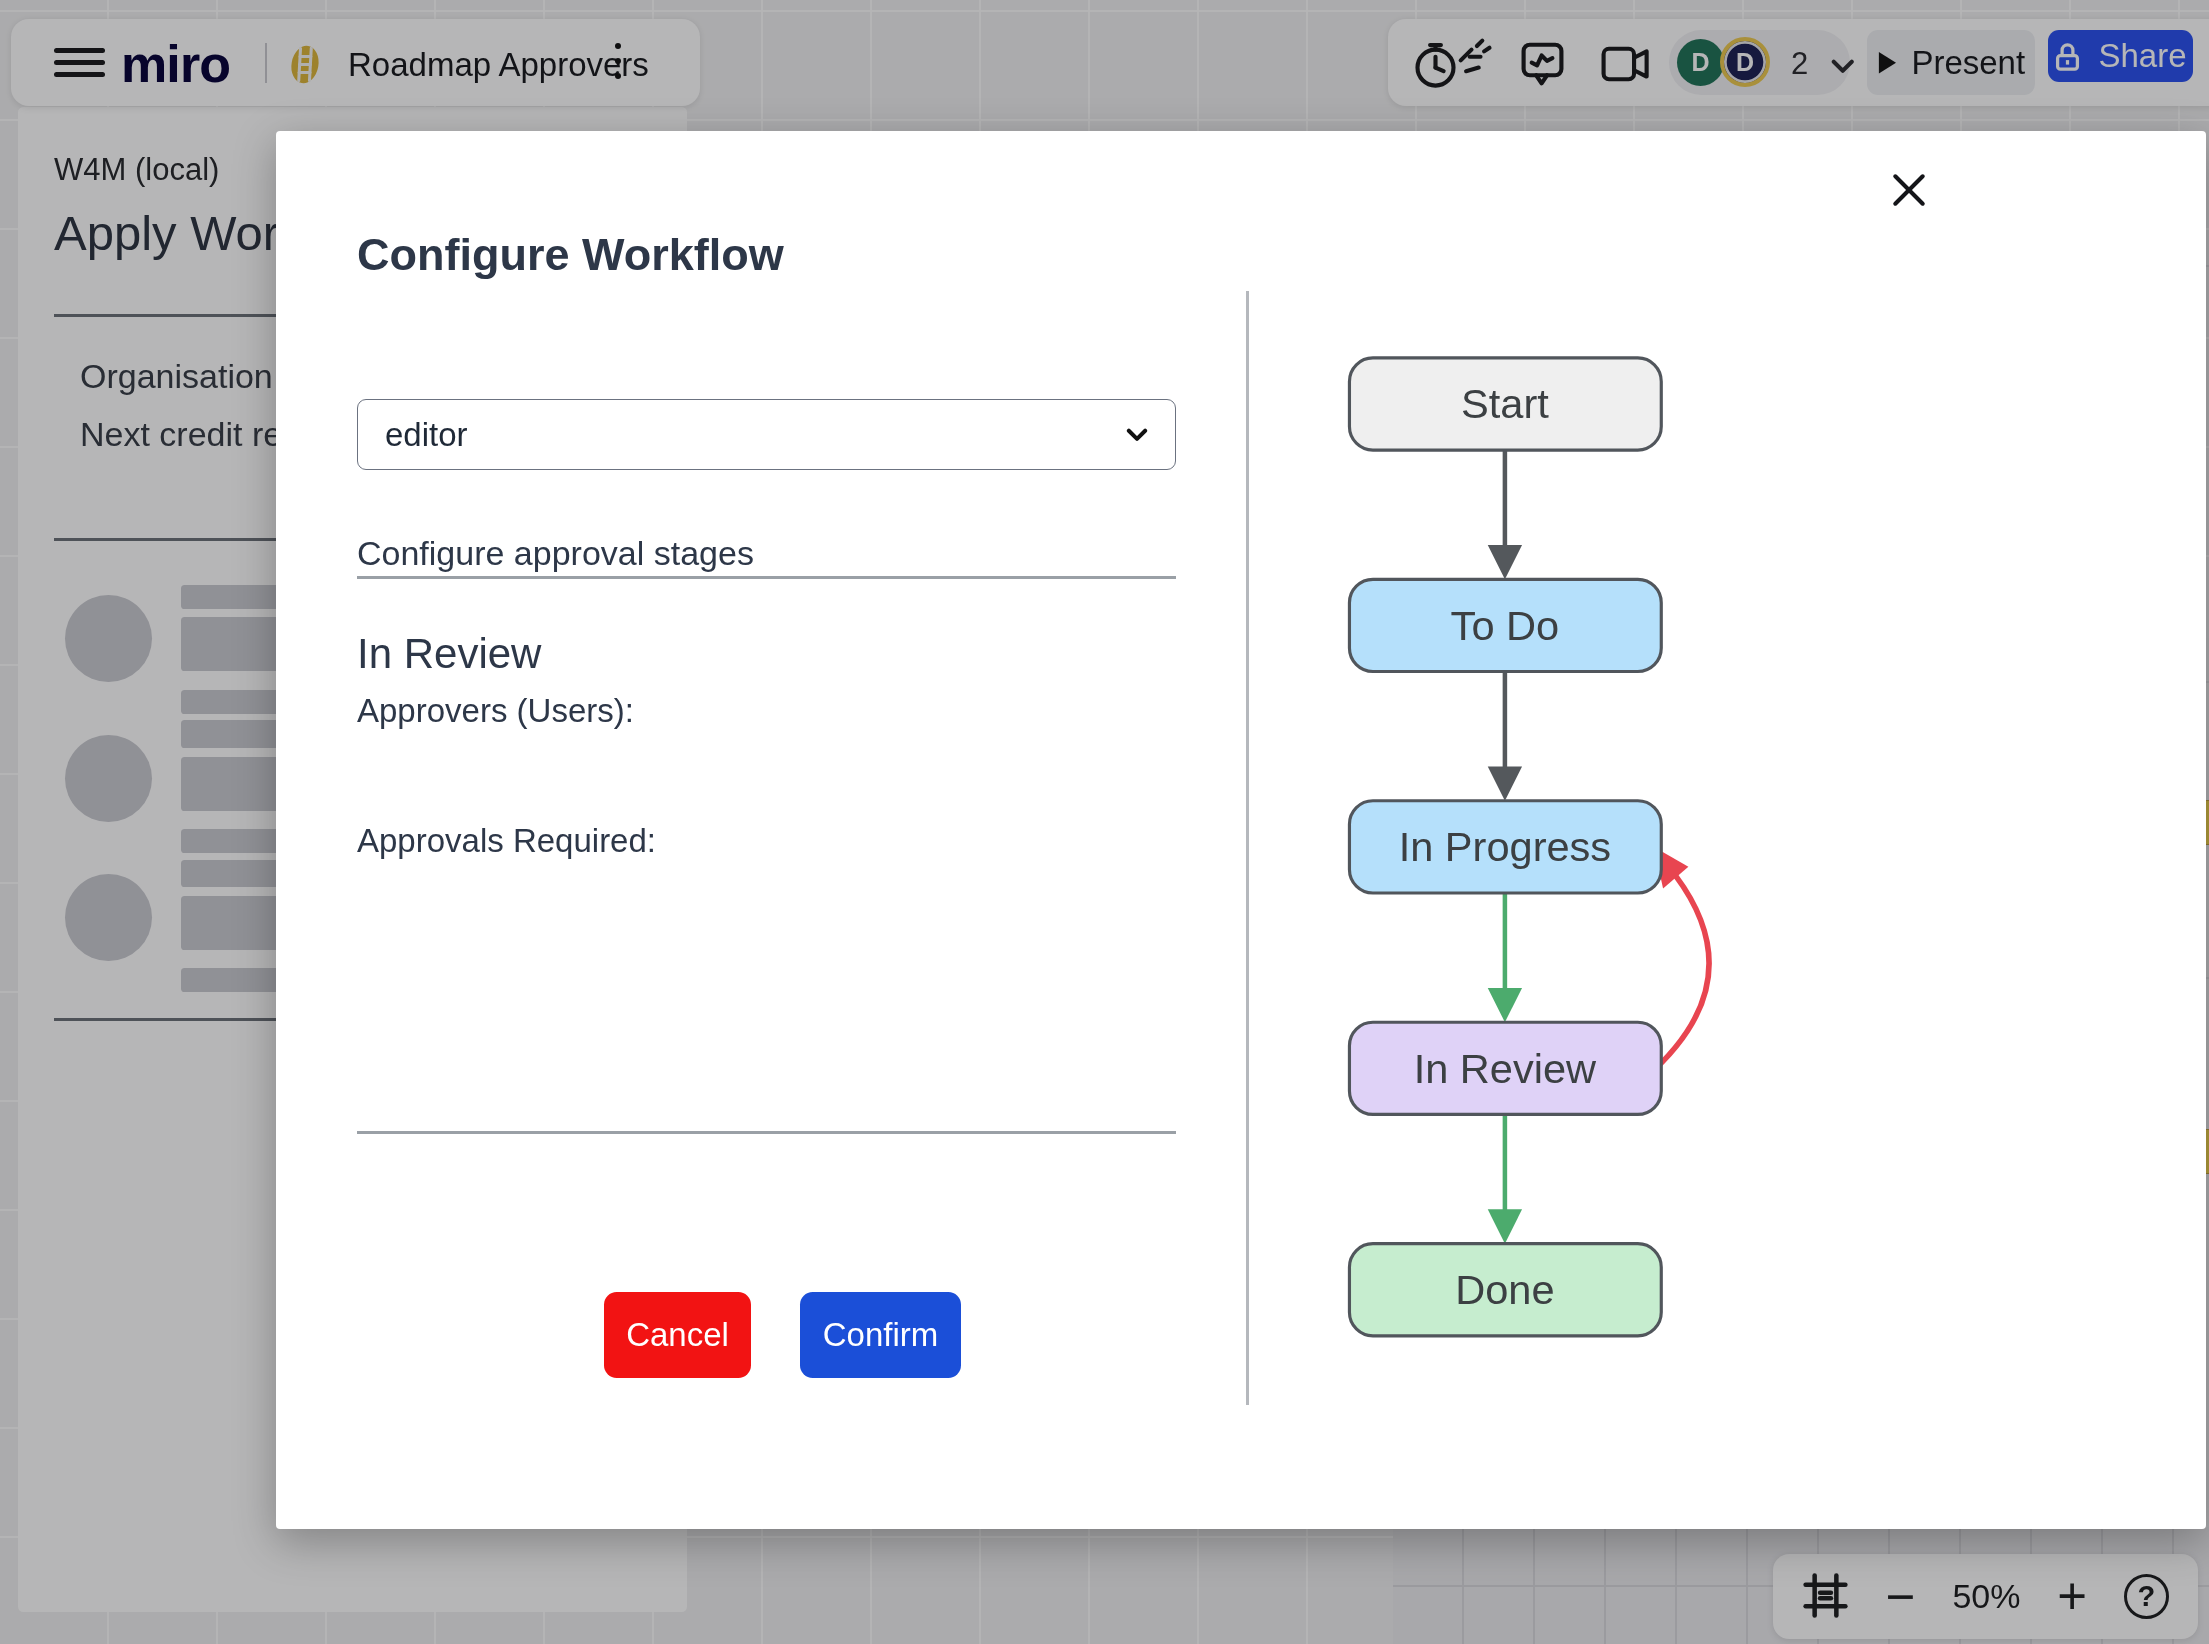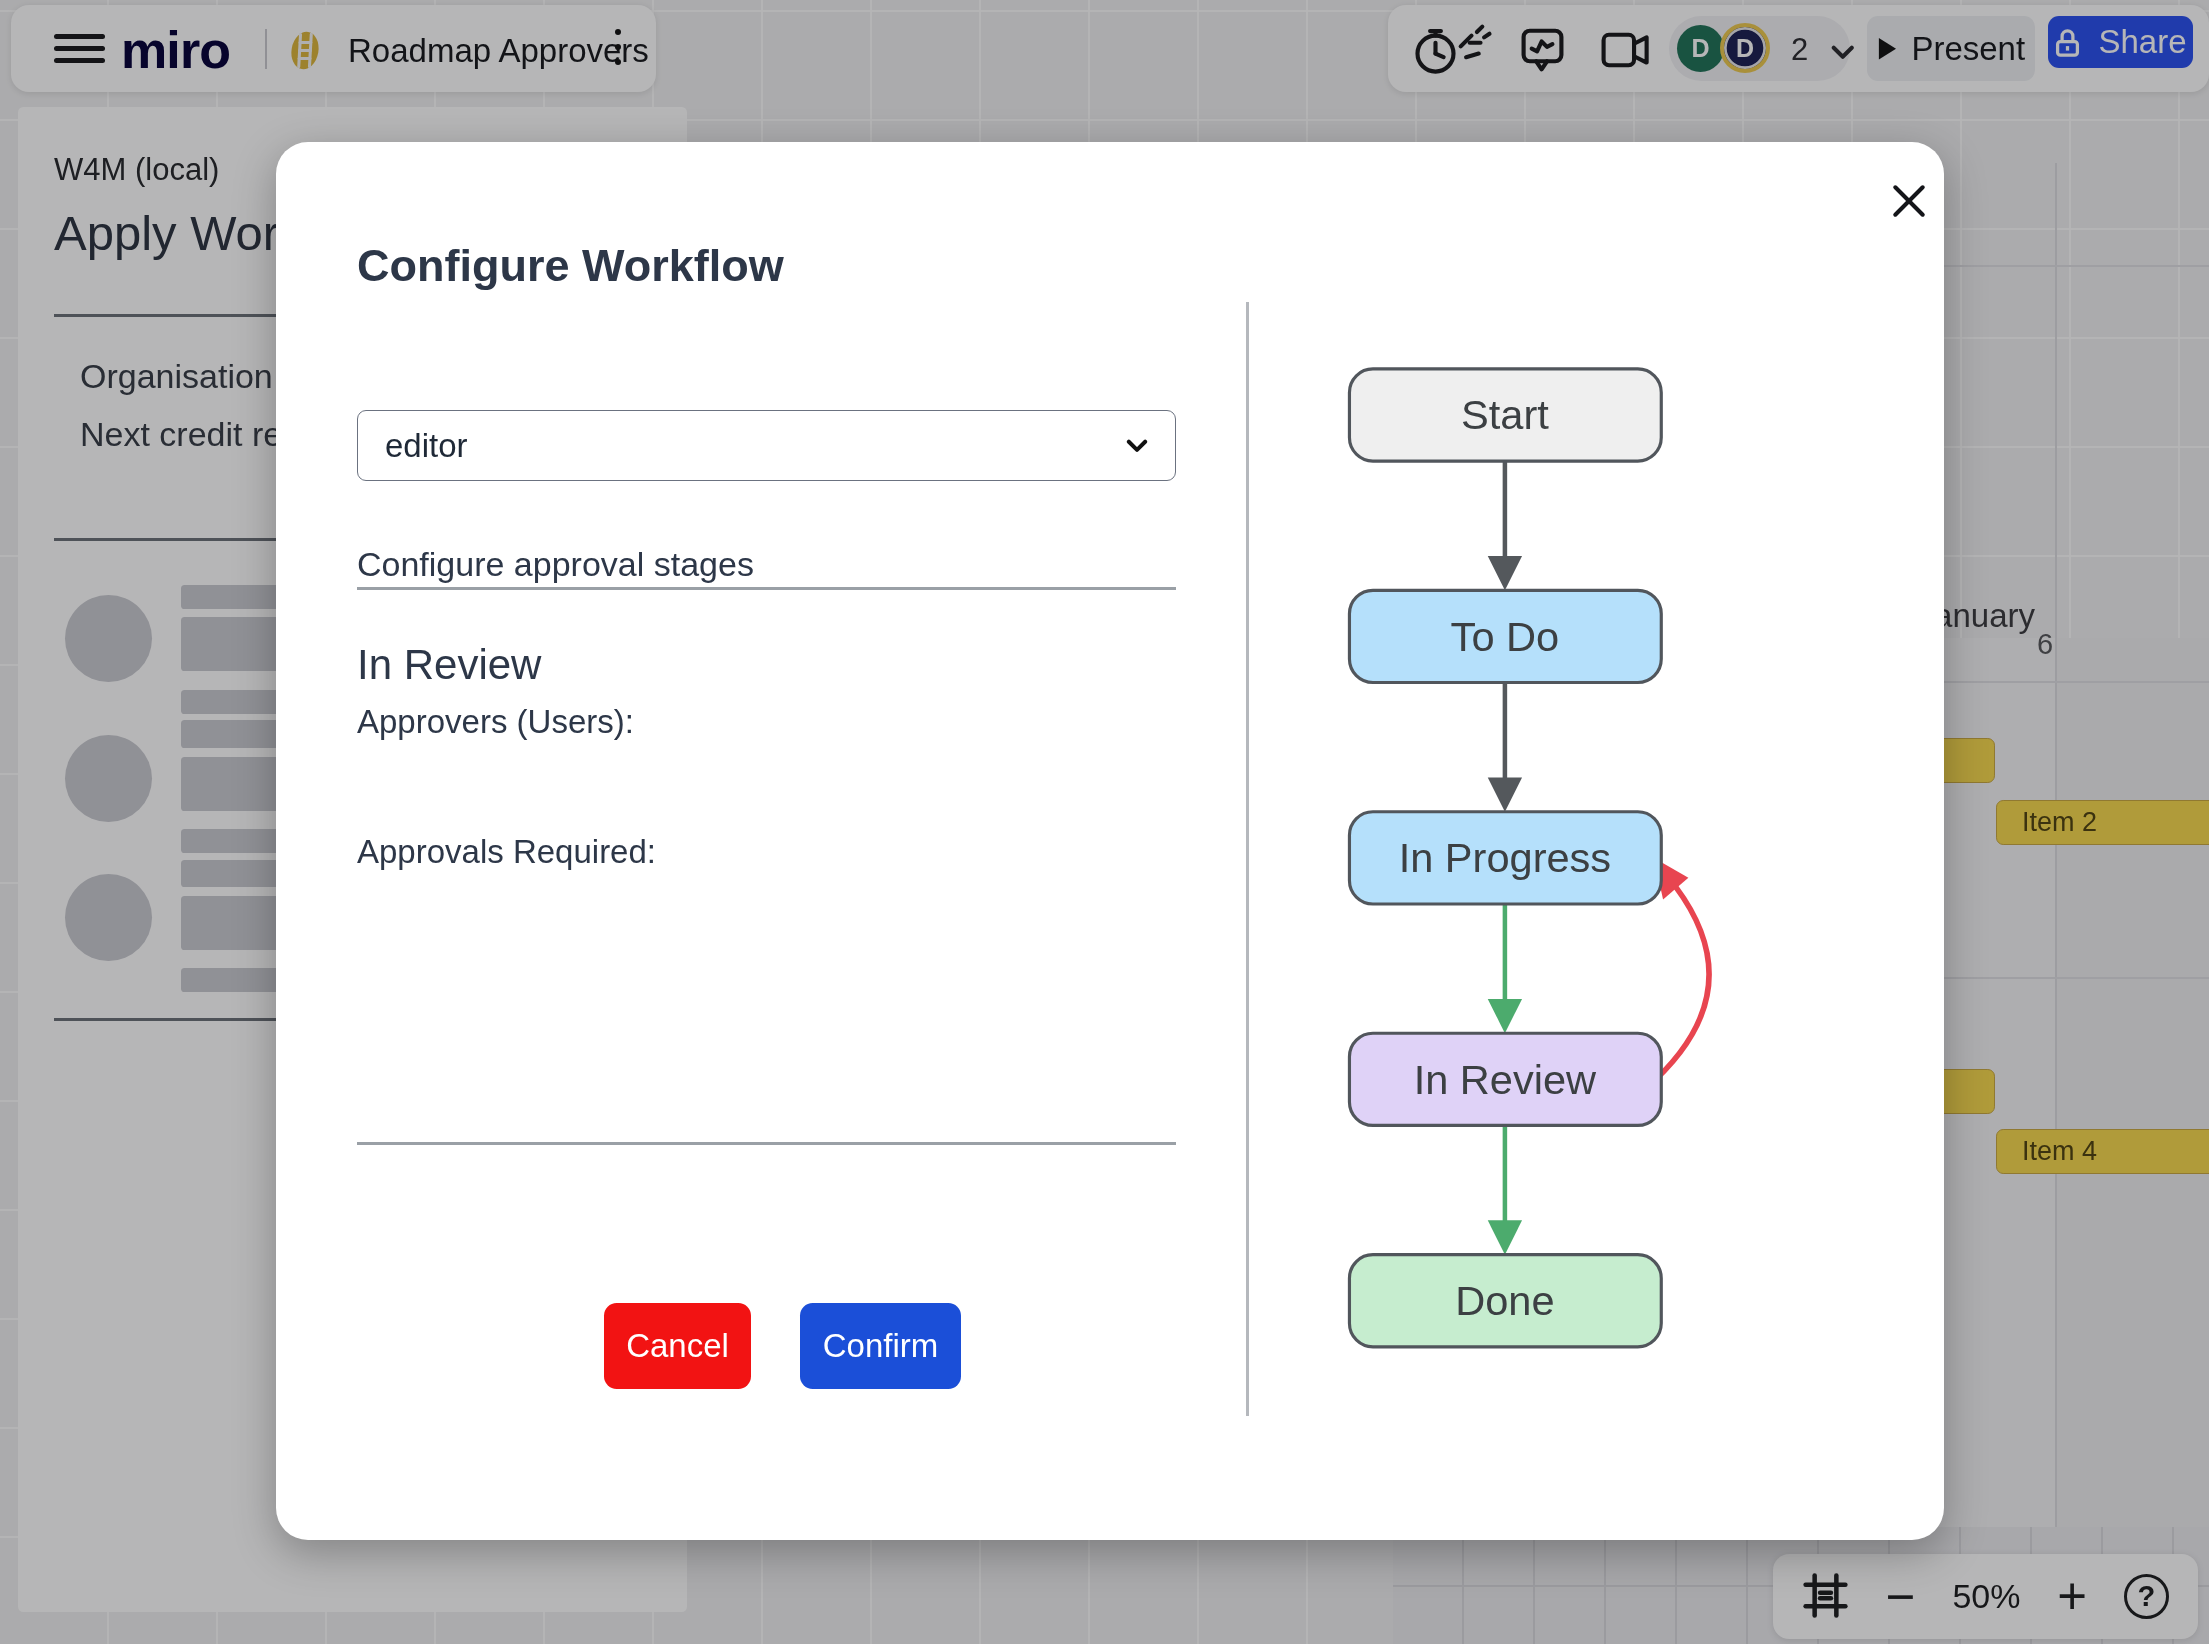--- a/index.html
+++ b/index.html
@@ -27,21 +27,21 @@
   .gantt-month{left:1845px;top:597px;width:190px;text-align:right;font-size:33px;color:#3a3a3e;}
   .gantt-day{left:2037px;top:628px;font-size:29px;color:#55565a;}
   .gantt-bar{height:45px;background:#f7d84d;border:1.8px solid #c9a83f;border-radius:7.2px;box-sizing:border-box;
     display:flex;align-items:center;font-size:27px;color:#4f430f;}
   .cellstrip{left:1393px;top:1527px;width:816px;height:118px;background:#ebebee;
     background-image:
       repeating-linear-gradient(90deg, transparent 0, transparent 69px, #d9d9dd 69px, #d9d9dd 71px),
       linear-gradient(0deg, transparent 0, transparent 58px, #d9d9dd 58px, #d9d9dd 60px, transparent 60px);}
 
   
-  .topbar{top:5px;height:87px;background:#ffffff;border-radius:18px;box-shadow:0 1.8px 7.2px rgba(0,0,0,.10);}
+  .topbar{top:19px;height:87px;background:#ffffff;border-radius:18px;box-shadow:0 1.8px 7.2px rgba(0,0,0,.10);padding-left:44px;}
   .tb-left{left:11px;width:645px;}
   .tb-right{left:1388px;width:821px;}
   .hamburger{left:43px;top:29px;width:51px;height:29px;display:flex;flex-direction:column;justify-content:space-between;}
   .hamburger div{height:5px;background:#17181a;border-radius:2.7px;}
   .miro-logo{left:110px;top:15.4px;font-size:52px;font-weight:800;letter-spacing:-0.9px;color:#050038;}
   .tb-div{left:254px;top:23.5px;width:1.8px;height:40px;background:#c9c9ce;}
   .ladder{left:277px;top:23.5px;}
   .board-title{left:337px;top:27px;font-size:33px;color:#16181c;}
   .kebab{left:604px;top:23.5px;width:7.2px;display:flex;flex-direction:column;gap:9px;}
   .kebab div{width:6.3px;height:6.3px;border-radius:50%;background:#111;}
@@ -63,21 +63,21 @@
     box-shadow:0 1.8px 7.2px rgba(0,0,0,.10);}
   .zoom-minus,.zoom-plus{font-size:51px;font-weight:300;color:#1c1d1f;line-height:1;}
   .zoom-level{font-size:34px;color:#1b1c1e;}
   .zoom-help{width:45px;height:45px;border:3.6px solid #1c1d1f;border-radius:50%;display:flex;align-items:center;justify-content:center;
     font-size:29px;font-weight:700;color:#1c1d1f;box-sizing:border-box;}
 
   
   .overlay{left:0;top:0;width:2209px;height:1645px;background:rgba(14,14,16,0.30);z-index:50;}
 
   
-  .modal{left:276px;top:142px;width:1668px;height:1398px;background:#ffffff;border-radius:32px;z-index:100;
+  .modal{left:276px;top:131px;width:1930px;height:1398px;background:#ffffff;border-radius:4px;z-index:100;
     box-shadow:0 12.7px 43px rgba(0,0,0,.28);}
   .m-close{left:1612px;top:38px;cursor:pointer;}
   .m-title{left:81px;top:98px;font-size:45px;font-weight:700;color:#2d3748;}
   .m-label{left:81px;font-size:34px;color:#2d3748;}
   .m-select{left:81px;width:819px;height:71px;border:1.8px solid#6b7280;border-radius:9px;box-sizing:border-box;
     display:flex;align-items:center;padding:0 27px;font-size:33px;color:#1f2937;background:#fff;}
   .m-select .chev{margin-left:auto;}
   .placeholder{color:#9ca3af;}
   .m-hr{left:81px;width:819px;height:2.7px;background:#9aa0a6;}
   .m-stage{left:81px;top:499px;font-size:42px;color:#2d3748;}

